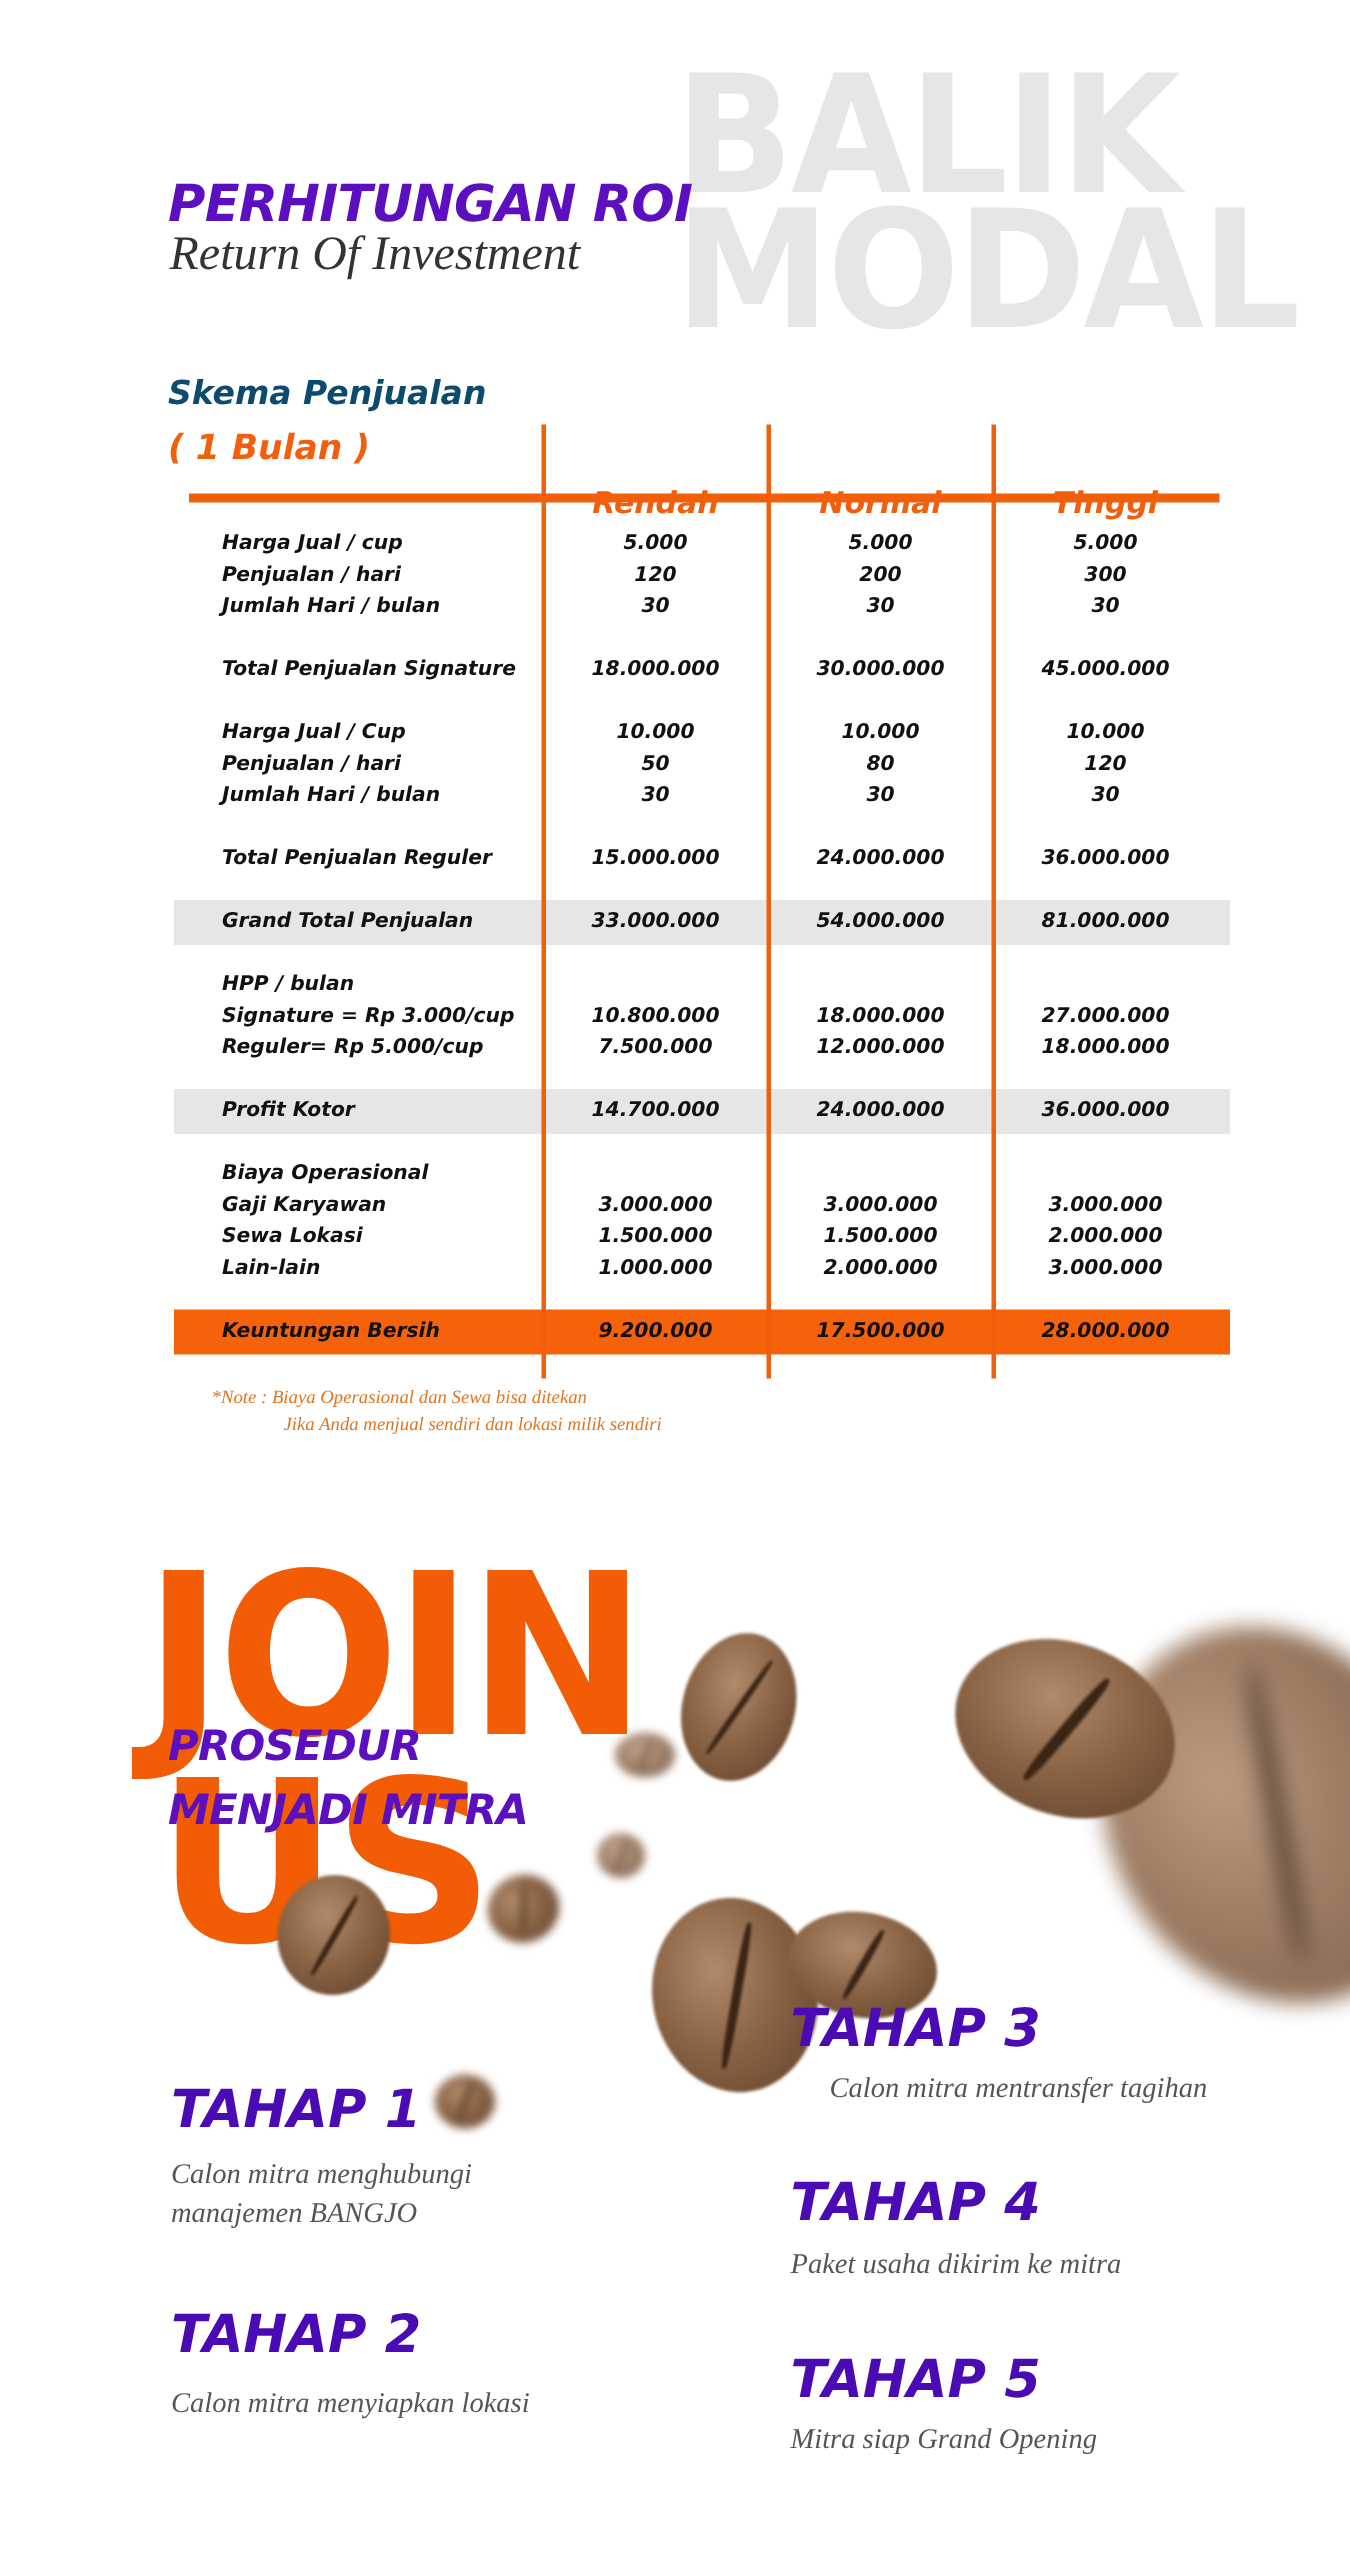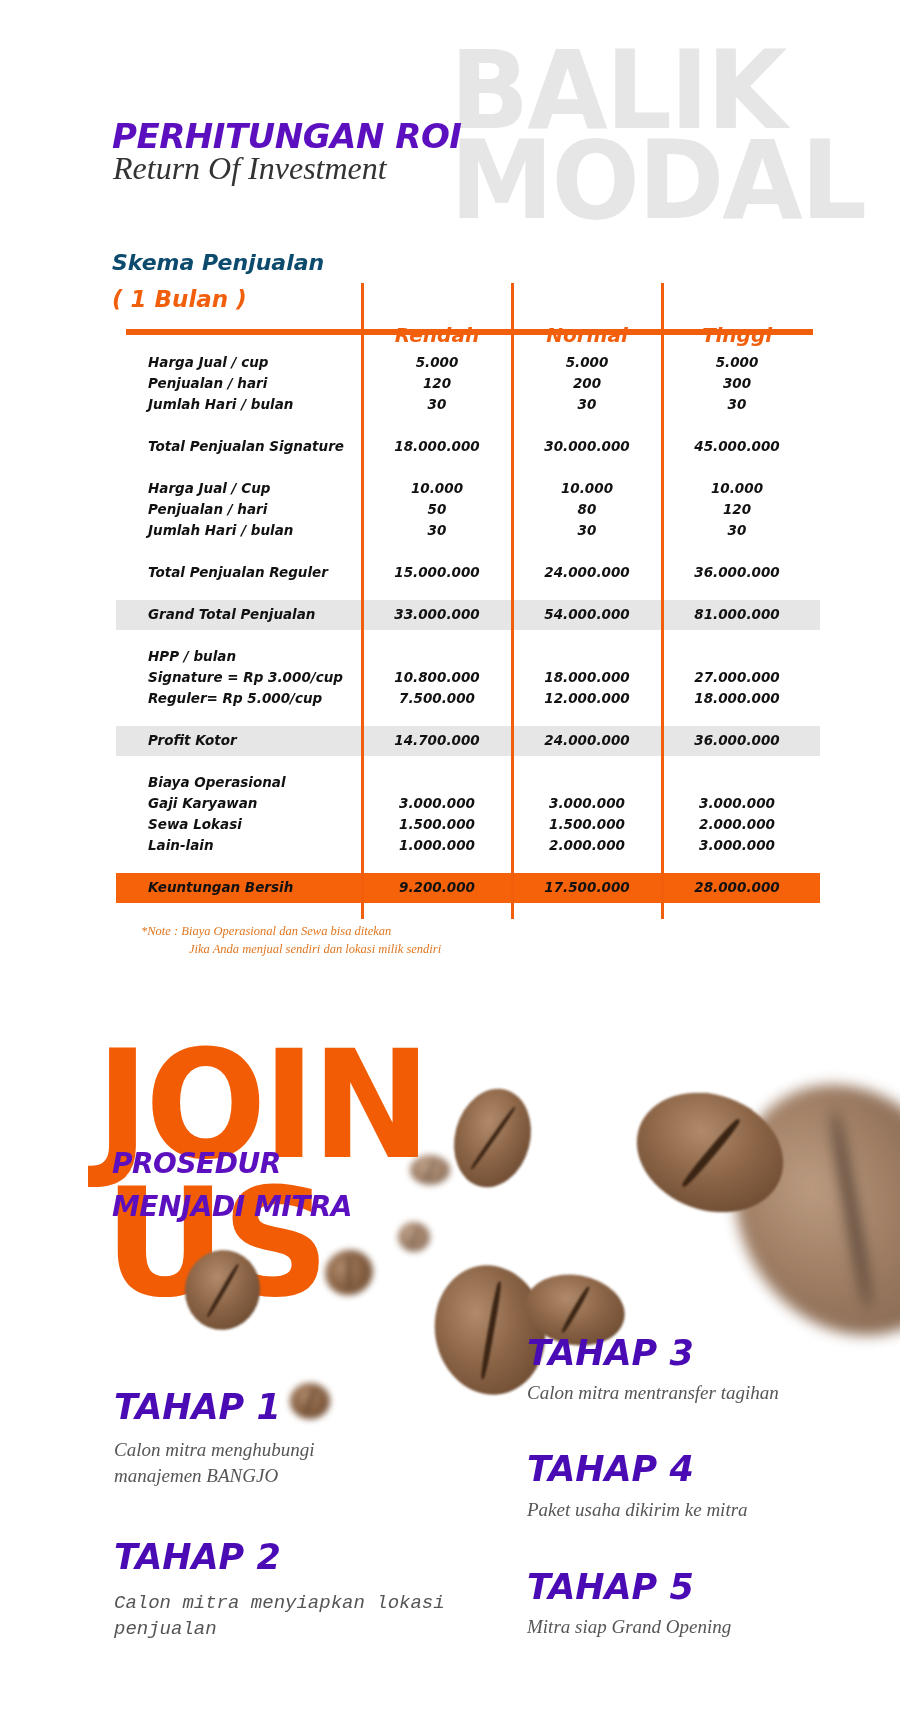--- a/index.html
+++ b/index.html
@@ -252,27 +252,26 @@
   <div class="prosedur pros-1">PROSEDUR</div>
   <div class="prosedur pros-2">MENJADI MITRA</div>
 
   <div class="step-title" style="left:114px; top:1390px;">TAHAP 1</div>
   <div class="step-desc" style="left:114px; top:1437px;">
     <div>Calon mitra menghubungi</div>
     <div>manajemen BANGJO</div>
   </div>
 
   <div class="step-title" style="left:114px; top:1540px;">TAHAP 2</div>
-  <div class="step-desc" style="left:114px; top:1590px;font-family:Liberation Mono, monospace;">
+  <div class="step-desc" style="left:114px; top:1590px;">
     <div>Calon mitra menyiapkan lokasi</div>
-    <div>penjualan</div>
   </div>
 
   <div class="step-title" style="left:527px; top:1336px;">TAHAP 3</div>
-  <div class="step-desc" style="left:527px; top:1380px;">
+  <div class="step-desc" style="left:553px; top:1380px;">
     <div>Calon mitra mentransfer tagihan</div>
   </div>
 
   <div class="step-title" style="left:527px; top:1452px;">TAHAP 4</div>
   <div class="step-desc" style="left:527px; top:1497px;">
     <div>Paket usaha dikirim ke mitra</div>
   </div>
 
   <div class="step-title" style="left:527px; top:1570px;">TAHAP 5</div>
   <div class="step-desc" style="left:527px; top:1614px;">

